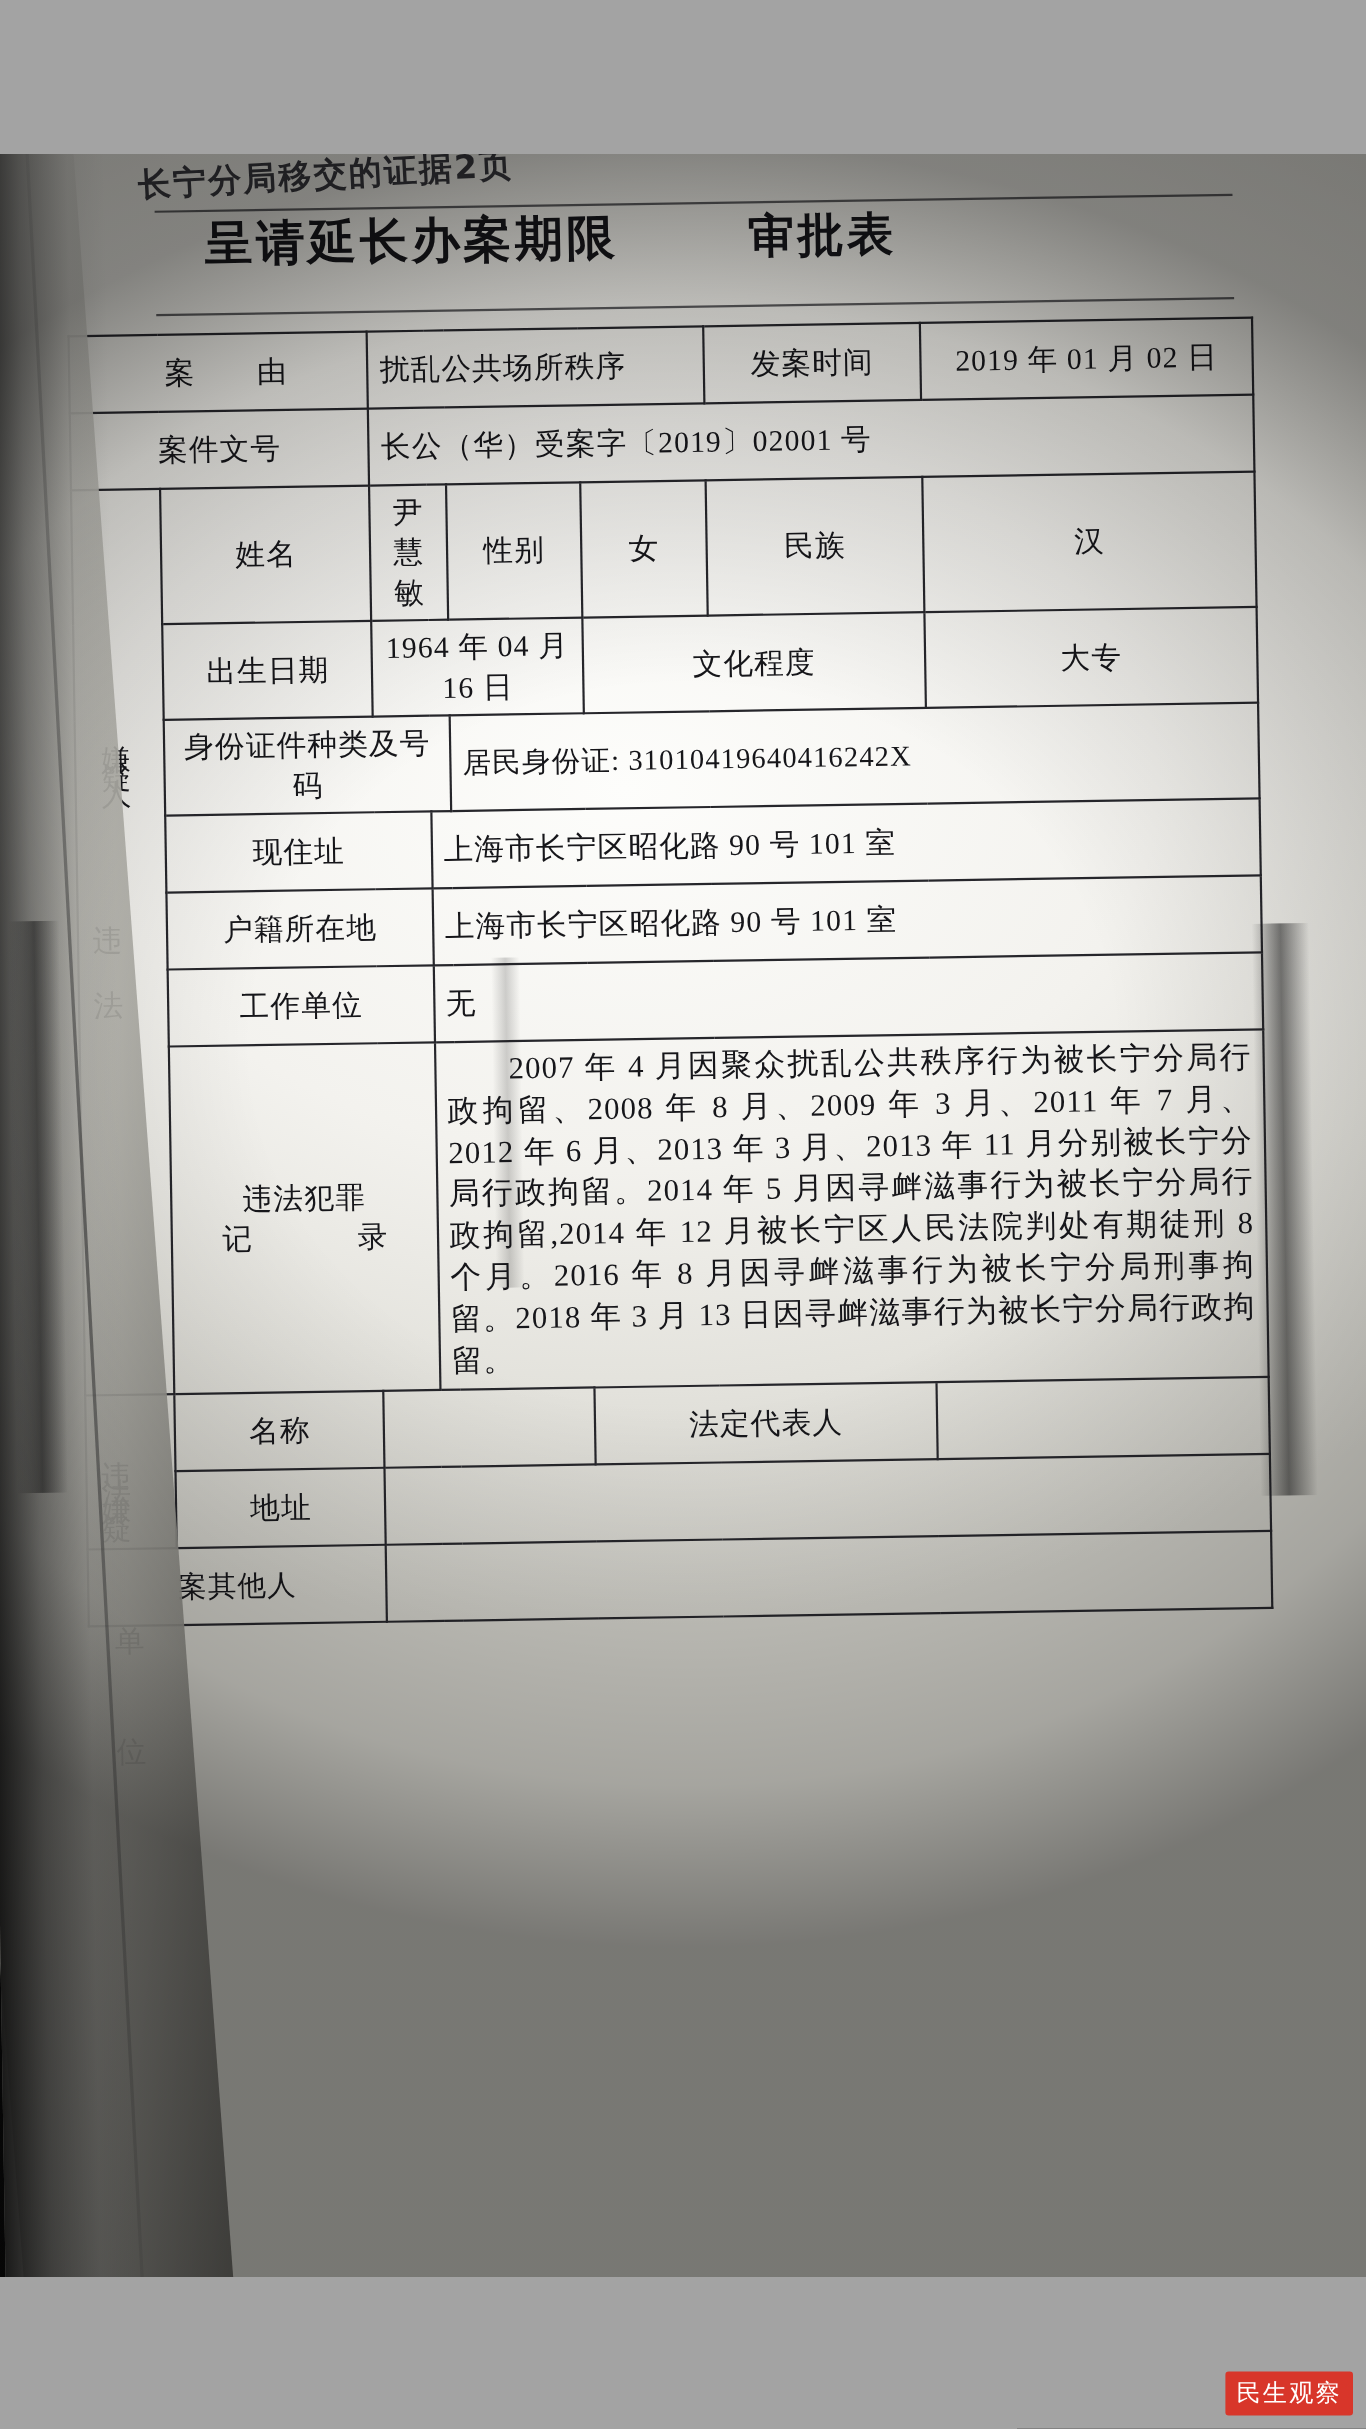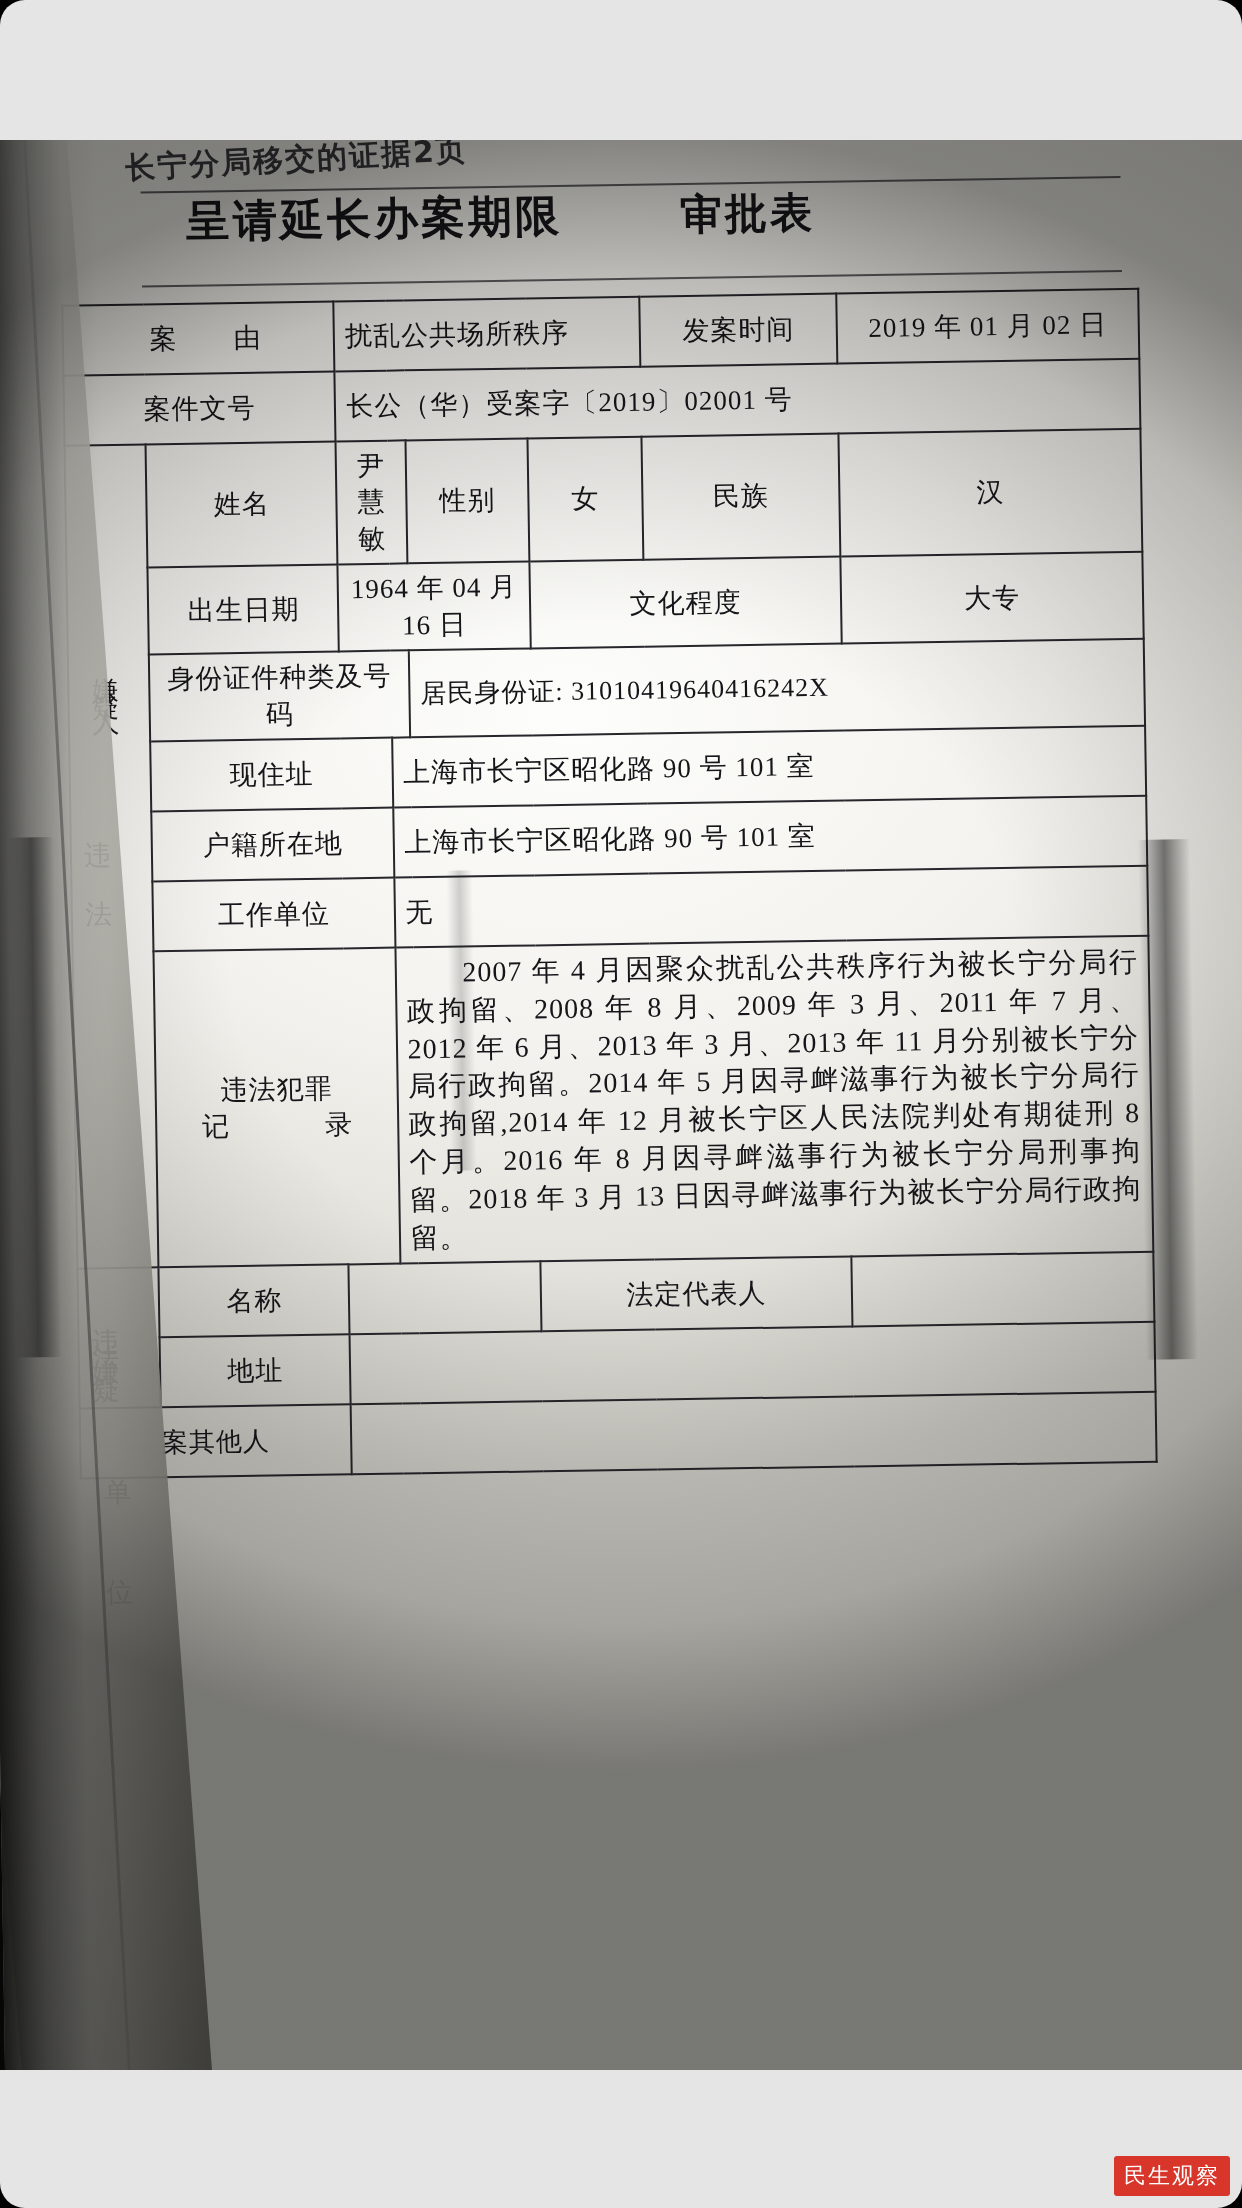--- a/index.html
+++ b/index.html
@@ -10,22 +10,21 @@
   body {
     width: 1242px;
     height: 2208px;
     overflow: hidden;
     font-family: "Liberation Serif", "DejaVu Serif", serif;
   }
   .screen {
     position: relative;
     width: 1242px;
     height: 2208px;
-    background: #e5e5e5;
-    border-radius: 25px;
+    background: #a3a3a3;
   }
   
   .photo {
     position: absolute;
     left: 0;
     top: 140px;
     width: 1242px;
     height: 1930px;
     background: #0b0b0b;
     overflow: hidden;

